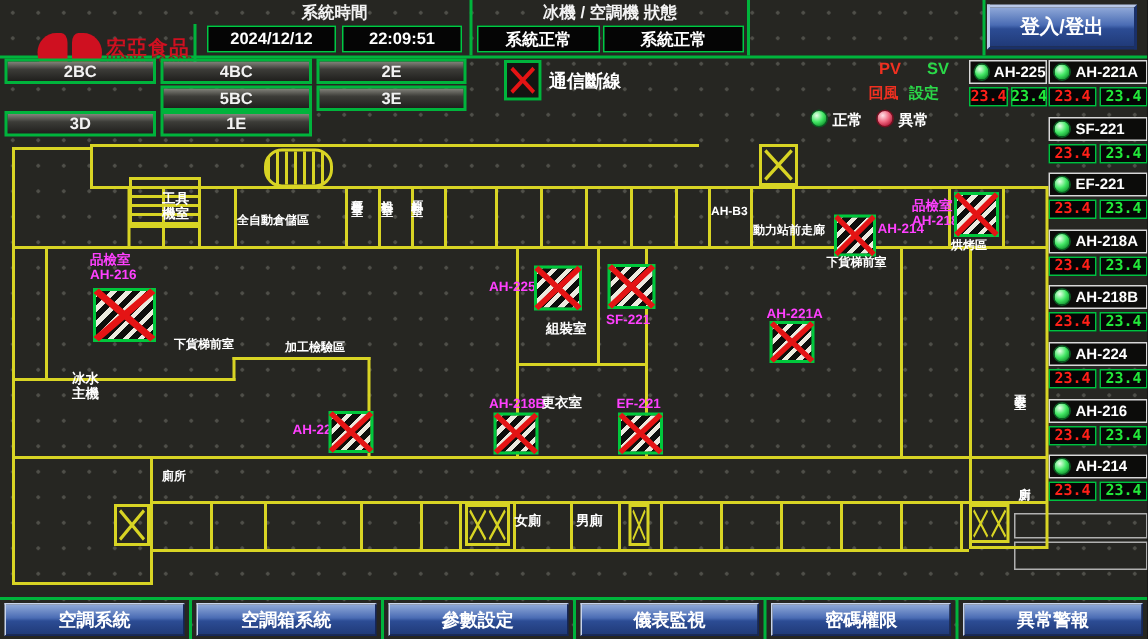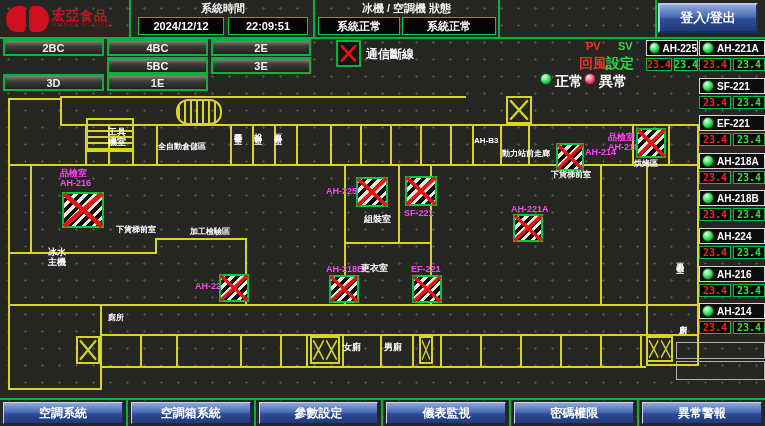--- a/index.html
+++ b/index.html
@@ -10,40 +10,40 @@
     background-size:17px 17px;
     font-family:"Liberation Sans","DejaVu Sans",sans-serif;
     color:#eee;
   }
   
   .header{position:absolute;left:0;top:0;width:765px;height:37px;border-bottom:2px solid #00b43c;}
   .hsec{position:absolute;top:0;height:37px;border-right:2px solid #00b43c;}
   .hlabel{position:absolute;top:1px;left:0;right:0;text-align:center;font-size:11px;font-weight:bold;color:#f2f2f2;}
   .dbox{position:absolute;background:#050505;border:1px solid #00c844;color:#fff;
         font-size:11px;font-weight:bold;display:flex;align-items:center;justify-content:center;}
-  .logo{position:absolute;left:0;top:0;width:131px;height:37px;display:flex;align-items:center;gap:3px;padding-left:6px;box-sizing:border-box;}
+  .logo{position:absolute;left:0;top:16px;width:131px;height:37px;display:flex;align-items:center;gap:3px;padding-left:6px;box-sizing:border-box;justify-content:flex-end;}
   .blob{width:20px;height:26px;background:#cf1020;}
   .blob.l{border-radius:75% 25% 20% 60%/60% 30% 30% 60%;}
   .blob.r{border-radius:25% 75% 60% 20%/30% 60% 60% 30%;}
   .brand{line-height:1;}
   .brand .cn{color:#cf1020;font-size:13px;font-weight:bold;letter-spacing:1px;}
   .brand .en{color:#8a1018;font-size:6.5px;font-weight:bold;letter-spacing:1px;}
   .loginbtn{position:absolute;left:658px;top:3px;width:100px;height:30px;
     background:linear-gradient(#8fa8d8 0%,#4a6cb4 45%,#2c4c94 55%,#203a78 100%);
     border:2px solid #1a3068;border-top-color:#b8c8e8;border-left-color:#b8c8e8;
     color:#fff;font-size:13px;font-weight:bold;display:flex;align-items:center;justify-content:center;cursor:pointer;}
   
   .nbtn{position:absolute;width:101px;height:17px;box-sizing:border-box;
     border:2px solid #00b43c;background:linear-gradient(#84847c 0%,#3c3c38 40%,#201f1d 100%);
     color:#f2f2f2;font-size:11px;font-weight:bold;display:flex;align-items:center;justify-content:center;cursor:pointer;}
   
   .xframe{position:absolute;box-sizing:border-box;border:2px solid #00b43c;background:#141412;}
   .xframe svg{position:absolute;inset:0;width:100%;height:100%;}
   .lgtext{position:absolute;font-size:12px;font-weight:bold;color:#fff;}
-  .small{font-size:14px;}
+  .small{font-size:10px;}
   .red{color:#f03020;} .grn{color:#2ad848;}
   .led{display:inline-block;width:10px;height:10px;border-radius:50%;border:1px solid #0a5a22;
        background:radial-gradient(circle at 35% 30%,#eaffea,#44e866 45%,#0d8a28 85%);}
   .led.bad{border-color:#701020;background:radial-gradient(circle at 35% 30%,#ffe2e8,#f06880 45%,#b01030 85%);}
   
   .ubox{position:absolute;height:16px;box-sizing:border-box;background:#0c0c0a;border:1px solid #d8d8d8;
         display:flex;align-items:center;gap:3px;padding-left:2px;cursor:pointer;}
   .uname{color:#fff;font-size:10px;font-weight:bold;white-space:nowrap;}
   .val{position:absolute;height:13px;box-sizing:border-box;background:#050505;border:1px solid #00c040;
        font-family:"DejaVu Sans Mono","Liberation Mono",monospace;font-size:10px;font-weight:bold;
@@ -61,21 +61,21 @@
   .dev{position:absolute;box-sizing:border-box;border:2px solid #00c83c;
        background:repeating-linear-gradient(135deg,#eceadf 0 3px,#0e0e0c 3px 7px);cursor:pointer;}
   .dev svg{position:absolute;inset:-2px;width:calc(100% + 4px);height:calc(100% + 4px);}
   .rl{position:absolute;color:#fff;font-size:9px;font-weight:bold;line-height:1.15;white-space:nowrap;}
   .rl.wrap{white-space:normal;}
   .rl.vert{writing-mode:vertical-rl;letter-spacing:1px;}
   .rl.s8{font-size:8px;}
   .dlabel{position:absolute;color:#ff40ff;font-size:9px;font-weight:bold;line-height:1.15;white-space:nowrap;}
   
   .footer{position:absolute;left:0;top:398px;width:765px;height:28px;border-top:2px solid #00b43c;
-          display:flex;box-sizing:border-box;}
+          display:flex;box-sizing:border-box;justify-content:center;}
   .fwrap{flex:1;border-right:2px solid #00b43c;padding:2px 3px;box-sizing:border-box;}
   .fbtn{width:100%;height:100%;background:linear-gradient(#8fa8d8 0%,#4a6cb4 45%,#2c4c94 55%,#203a78 100%);
         border:1px solid #c8d4ec;border-bottom-color:#14265a;border-right-color:#14265a;
         color:#fff;font-size:12px;font-weight:bold;display:flex;align-items:center;justify-content:center;
         box-sizing:border-box;cursor:pointer;}
 </style>
 </head>
 <body>
 
 <div class="screen">

